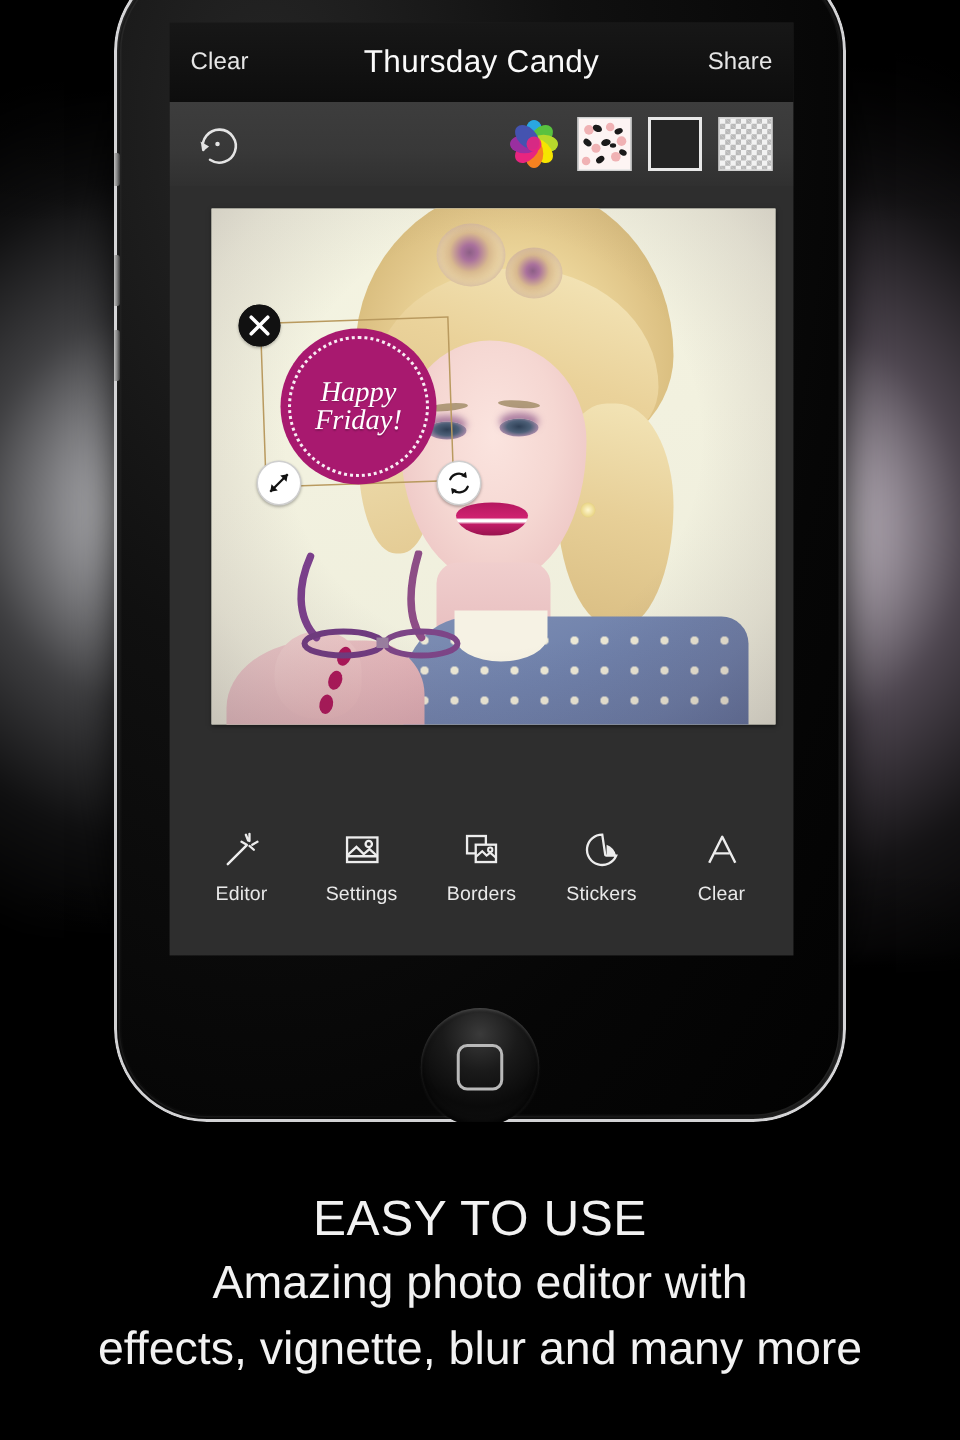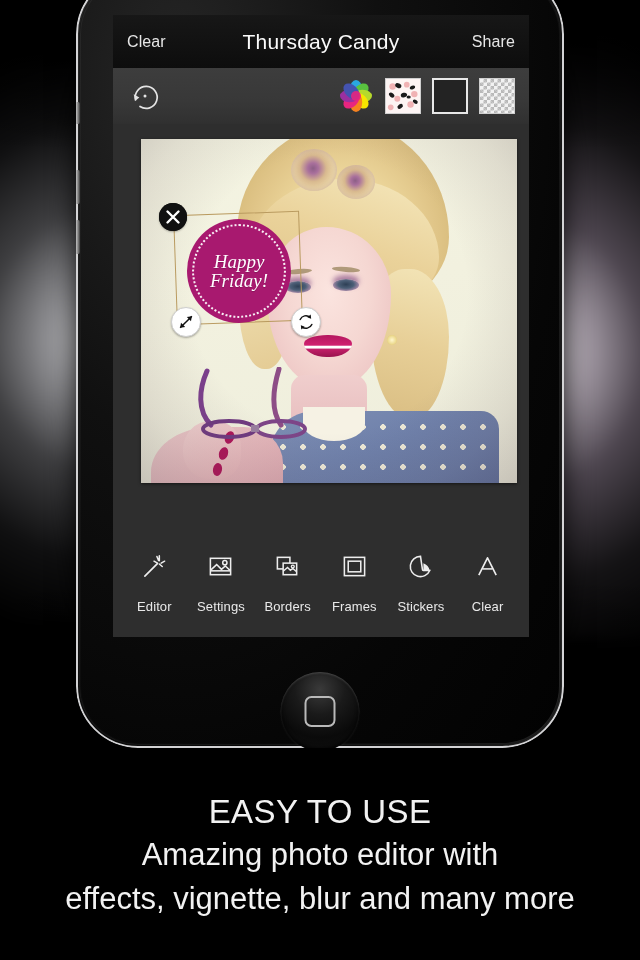--- a/index.html
+++ b/index.html
@@ -398,21 +398,21 @@
     padding: 27px 8px 0 8px;
     box-sizing: border-box;
   }
   .tool {
     display: flex; flex-direction: column;
     align-items: center;
     width: 62px;
   }
   .tool-icon { height: 30px; display:flex; align-items:center; justify-content:center; }
   .tool-label {
-    margin-top: 18px;
+    margin-top: 7px;
     color: #e9e9e9;
     font-size: 13px;
     letter-spacing: 0.1px;
   }
 
   
   .home {
     position: absolute;
     left: 50%; top: 700px;
     transform: translateX(-50%);
@@ -631,29 +631,20 @@
             <svg viewBox="0 0 28 28" width="27" height="27">
               <rect x="3.5" y="4.5" width="13" height="12" fill="none" stroke="#ededed" stroke-width="1.6"></rect>
               <rect x="9.5" y="10.5" width="14" height="12" fill="#2e2e2e" stroke="#ededed" stroke-width="1.6"></rect>
               <path d="M9.5 19 L14 15 L17 18 L19.5 16 L23.5 19.5" fill="none" stroke="#ededed" stroke-width="1.5"></path>
               <circle cx="19.5" cy="14" r="1.5" fill="none" stroke="#ededed" stroke-width="1.4"></circle>
             </svg>
           </div>
           <div class="tool-label">Borders</div>
         </div>
 
-        <div class="tool">
-          <div class="tool-icon">
-            <svg viewBox="0 0 28 28" width="27" height="27">
-              <rect x="3.5" y="4.5" width="21" height="19" fill="none" stroke="#ededed" stroke-width="1.6"></rect>
-              <rect x="7.5" y="8.5" width="13" height="11" fill="none" stroke="#ededed" stroke-width="1.6"></rect>
-            </svg>
-          </div>
-          <div class="tool-label">Frames</div>
-        </div>
 
         <div class="tool">
           <div class="tool-icon">
             <svg viewBox="0 0 28 28" width="27" height="27">
               <path d="M14 3.5 a10.5 10.5 0 1 0 9.6 14.6 L17 18 a1 1 0 0 1 -1 -1 Z" fill="none" stroke="#ededed" stroke-width="1.6"></path>
               <path d="M23.6 18.1 L18 18 a1 1 0 0 1 -1 -1 L17 10.5 a10.5 10.5 0 0 1 6.6 7.6 Z" fill="#ededed"></path>
             </svg>
           </div>
           <div class="tool-label">Stickers</div>
         </div>

